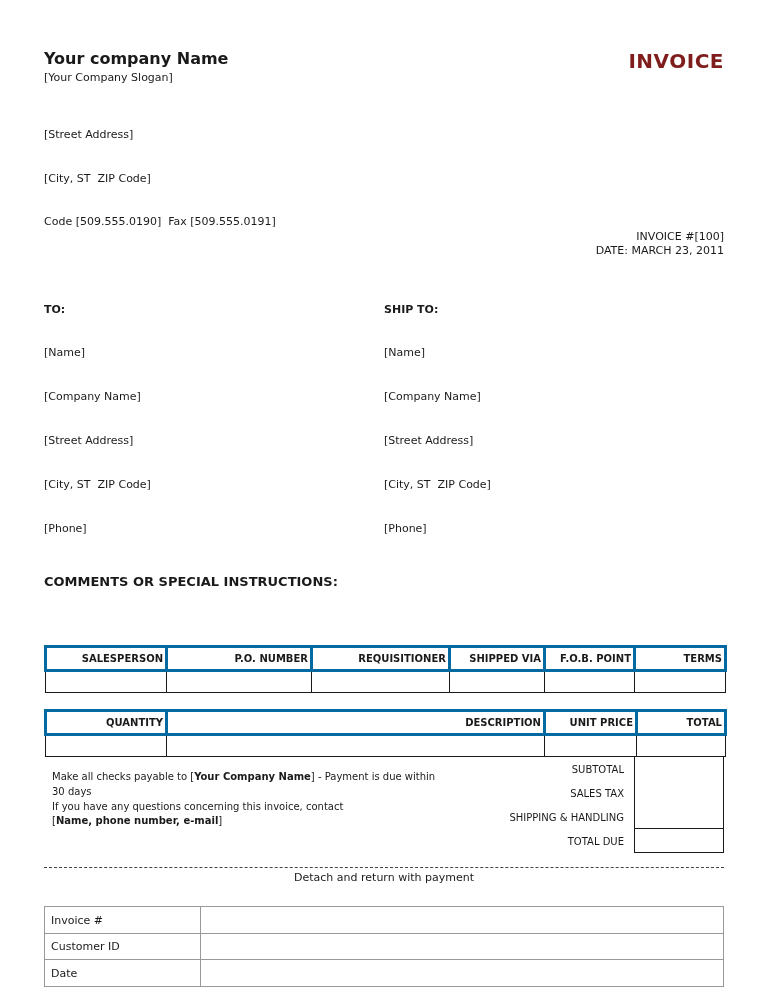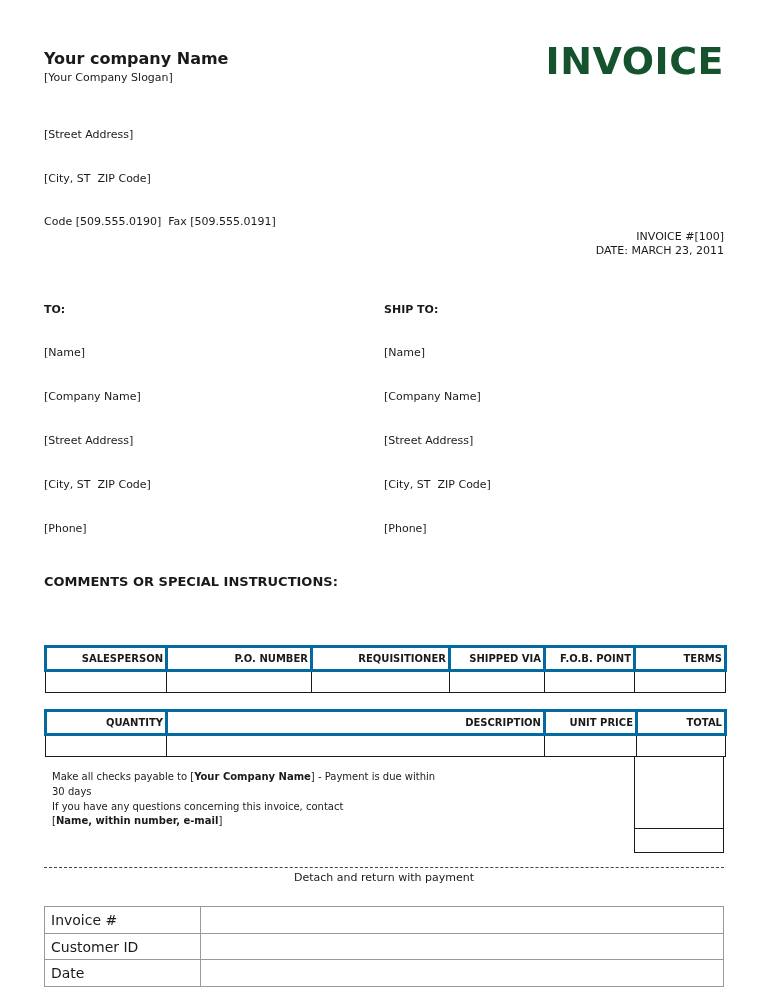--- a/index.html
+++ b/index.html
@@ -7,21 +7,21 @@
   .page {
     width:768px; height:994px; background:#fff; position:relative;
     font-family:"DejaVu Sans", sans-serif; color:#1a1a1a;
     padding:50px 44px 0 44px; overflow:hidden;
   }
   .content { width:680px; }
   
   .header-top { display:flex; justify-content:space-between; align-items:flex-start; }
   .company-name { font-size:16px; font-weight:bold; line-height:18px; }
   .slogan { font-size:11px; margin-top:3px; }
-  .invoice-title { font-size:38px; font-weight:bold; color:#14532d; line-height:30px; letter-spacing:0.5px; margin-top:-4px; }
+  .invoice-title { font-size:20px; font-weight:bold; color:#7f1d1d; line-height:30px; letter-spacing:0.5px; margin-top:-4px; }
   .header-mid { display:flex; justify-content:space-between; align-items:flex-end; margin-top:15px; }
   .address-block { font-size:11px; line-height:14.5px; white-space:pre-wrap; }
   .meta-block { font-size:11px; line-height:14.5px; text-align:right; }
   
   .parties { display:flex; margin-top:15px; font-size:11px; line-height:14.6px; }
   .party { width:346px; white-space:pre-wrap; }
   .party-heading { font-weight:bold; }
   .comments-heading { margin-top:9px; font-size:13px; font-weight:bold; }
   .comments-space { height:56px; }
   
@@ -39,21 +39,21 @@
   .totals-label { height:24px; display:flex; align-items:center; justify-content:flex-end; padding-right:10px; }
   .totals-boxes { width:90px; }
   .box-main { height:72px; border-left:1px solid #1a1a1a; border-right:1px solid #1a1a1a; border-bottom:1px solid #1a1a1a; }
   .box-due { height:24px; border:1px solid #1a1a1a; border-top:none; }
   
   .dashed-sep { margin-top:14px; border-top:1px dashed #444; height:0; }
   .detach-note { text-align:center; font-size:11px; margin-top:3px; }
   .remittance-heading { text-align:center; font-size:15px; font-weight:bold; margin-top:2px; }
   
   table.remit-table { border-collapse:collapse; width:680px; table-layout:fixed; margin-top:22px; }
-  table.remit-table td { border:1px solid #999; height:26.5px; font-size:14px; padding-left:6px; }
+  table.remit-table td { border:1px solid #999; height:26.5px; font-size:11px; padding-left:6px; }
   .remit-label-col { width:156px; }
   b { font-weight:bold; }
 </style>
 </head>
 <body>
 
 <div class="page">
   <div class="content">
 
     <div class="header-top">
@@ -150,23 +150,29 @@
         <td class="items-body"></td>
       </tr>
     </tbody>
       </table>
 
     <div class="totals-area">
       <div class="payment-note">
         <span>Make all checks payable to [</span><b>Your Company Name</b><span>] - Payment is due within</span>
         <div>30 days</div>
         <div>If you have any questions concerning this invoice, contact</div>
-        <div><span>[</span><b>Name, within number, e-mail</b><span>]</span></div>
+        <div><span>[</span><b>Name, phone number, e-mail</b><span>]</span></div>
       </div>
       <div class="totals-right">
+        <div class="totals-labels">
+          <div class="totals-label">SUBTOTAL</div>
+          <div class="totals-label">SALES TAX</div>
+          <div class="totals-label">SHIPPING &amp; HANDLING</div>
+          <div class="totals-label">TOTAL DUE</div>
+        </div>
         <div class="totals-boxes">
           <div class="box-main"></div>
           <div class="box-due"></div>
         </div>
       </div>
     </div>
 
     <div class="dashed-sep"></div>
     <div class="detach-note">Detach and return with payment</div>
 

